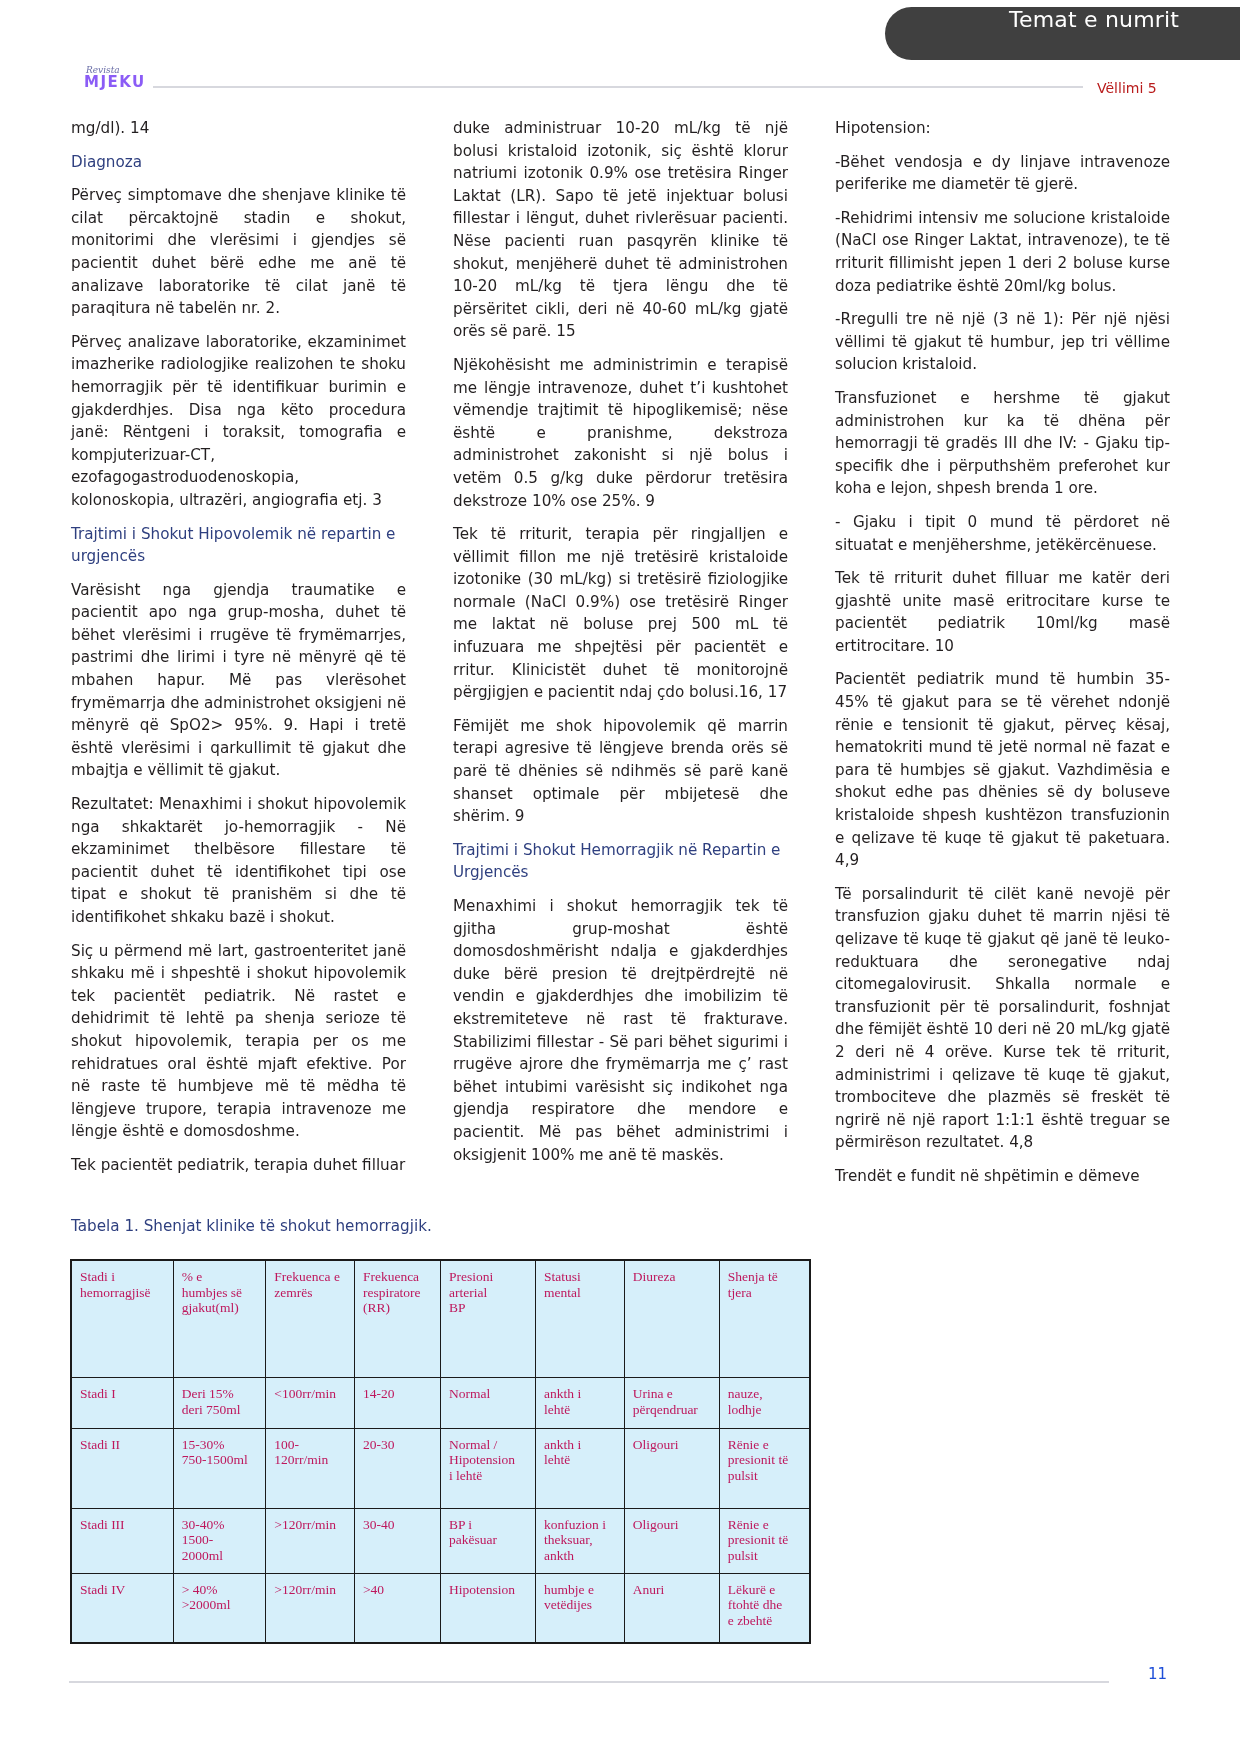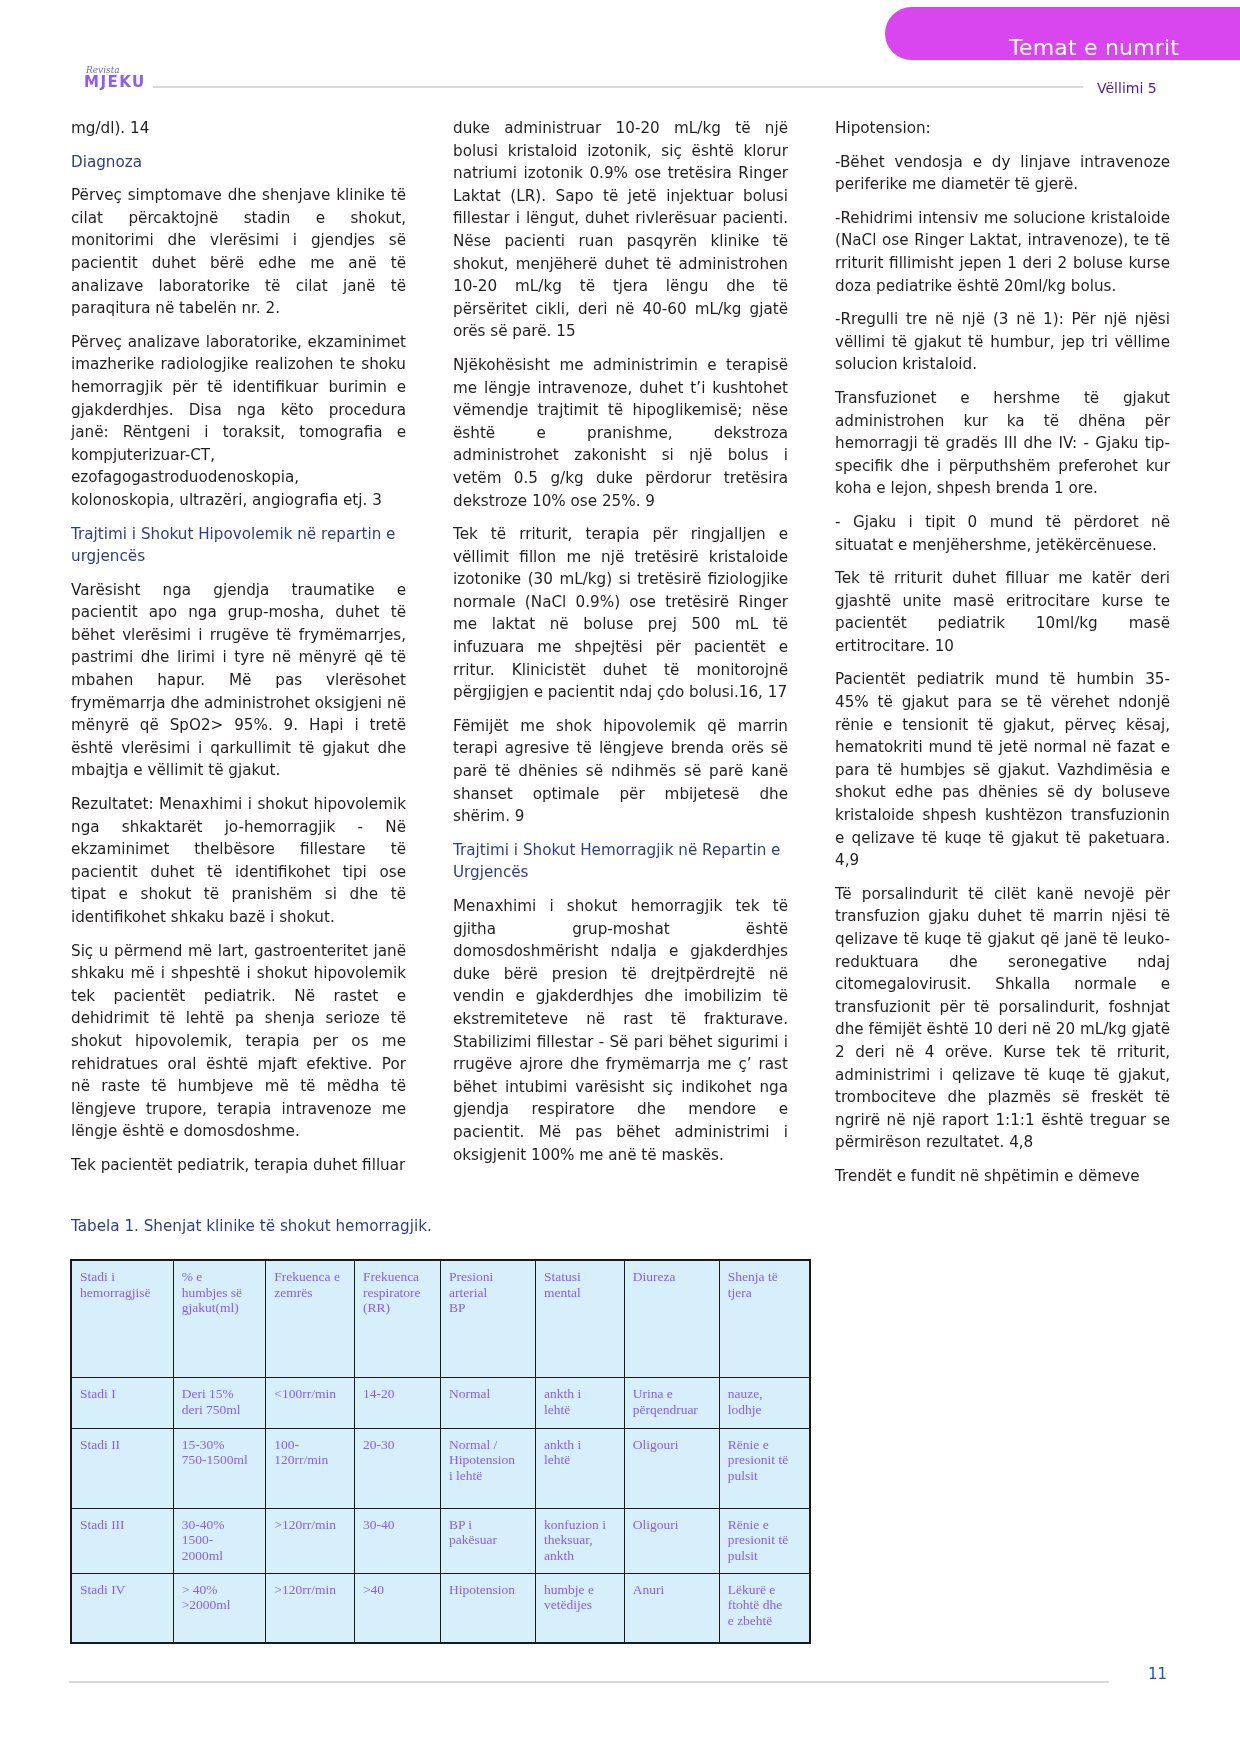--- a/index.html
+++ b/index.html
@@ -2,46 +2,46 @@
 <html><head>
 <meta charset="utf-8">
 <style>
   html, body { margin: 0; padding: 0; }
   body {
     width: 1240px; height: 1754px; position: relative; background: #ffffff;
     font-family: "DejaVu Sans", sans-serif; color: #231f20; overflow: hidden;
   }
   .tab-banner {
     position: absolute; left: 885px; top: 7px; width: 355px; height: 53px;
-    background: #d946ef; border-radius: 30px 0 0 30px;
-    color: #fff; font-size: 22px; display: flex; align-items: flex-end;
+    background: #404040; border-radius: 30px 0 0 30px;
+    color: #fff; font-size: 22px; display: flex; align-items: flex-start;
     padding-left: 124px; box-sizing: border-box; letter-spacing: 0.2px;
   }
   .logo { position: absolute; left: 84px; top: 66px; line-height: 1; }
   .logo .rev { font-family: "DejaVu Serif", serif; font-style: italic; font-size: 9px; color: #6b6fa8; display:block; margin-left:2px; }
   .logo .mj { font-family: "DejaVu Sans", sans-serif; font-weight: bold; font-size: 15px; color: #8b5cf6; letter-spacing: 1.5px; display:block; }
   .header-rule { position: absolute; left: 153px; top: 86px; width: 930px; height: 2px; background: #d7d8de; }
-  .volume { position: absolute; left: 1097px; top: 80px; font-size: 14px; color: #4c1d95; }
+  .volume { position: absolute; left: 1097px; top: 80px; font-size: 14px; color: #b91c1c; }
 
   .col { position: absolute; top: 117px; width: 336px; font-size: 15.2px; line-height: 22.6px; }
   .col p { margin: 0 0 11px 0; text-align: justify; }
   .col h3 { margin: 0 0 11px 0; font-weight: normal; color: #2e3f7f; font-size: 15.2px; line-height: 22.6px; }
   #col1 { left: 71px; width: 335px; }
   #col2 { left: 453px; width: 335px; }
   #col3 { left: 835px; width: 335px; }
 
   .caption { position: absolute; left: 71px; top: 1217px; color: #2e3f7f; font-size: 15.2px; }
 
   .table-wrap {
     position: absolute; left: 70px; top: 1259px; width: 741px; height: 385px;
     background: #d6effa; box-sizing: border-box; border: 1.5px solid #1a1a1a;
   }
   table.hemo {
     border-collapse: collapse; width: 100%; height: 100%; table-layout: fixed;
-    font-family: "Liberation Serif", serif; font-size: 13.5px; line-height: 15.5px; color: #8b5cf6;
+    font-family: "Liberation Serif", serif; font-size: 13.5px; line-height: 15.5px; color: #be185d;
   }
   table.hemo td {
     border: 1.5px solid #1a1a1a; vertical-align: top; padding: 8px 8px 4px 8px;
     background: #d6effa; white-space: pre-line;
   }
   table.hemo tr.head td { height: 97px; }
   table.hemo tr.r1 td { height: 34px; }
   table.hemo tr.r2 td { height: 62px; }
   table.hemo tr.r3 td { height: 48px; }
   table.hemo tr.r4 td { height: 52px; }

